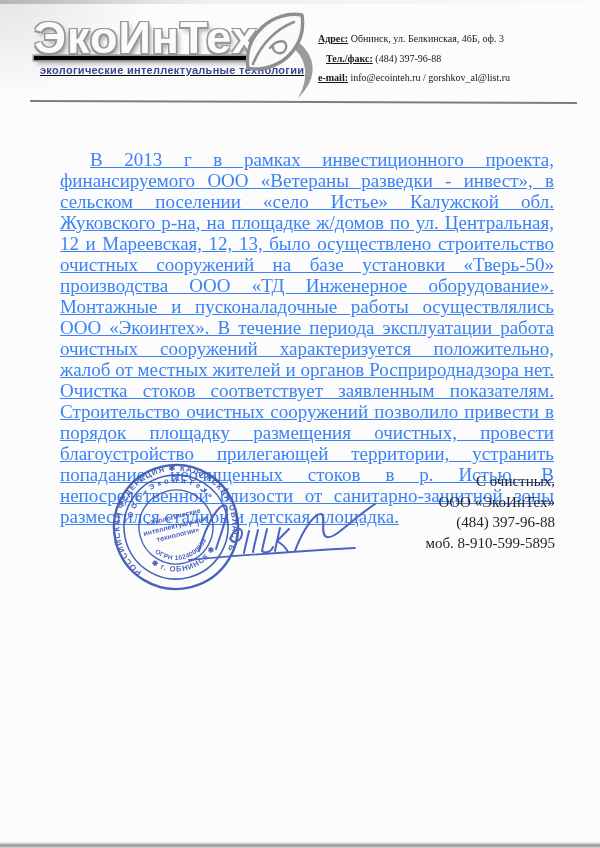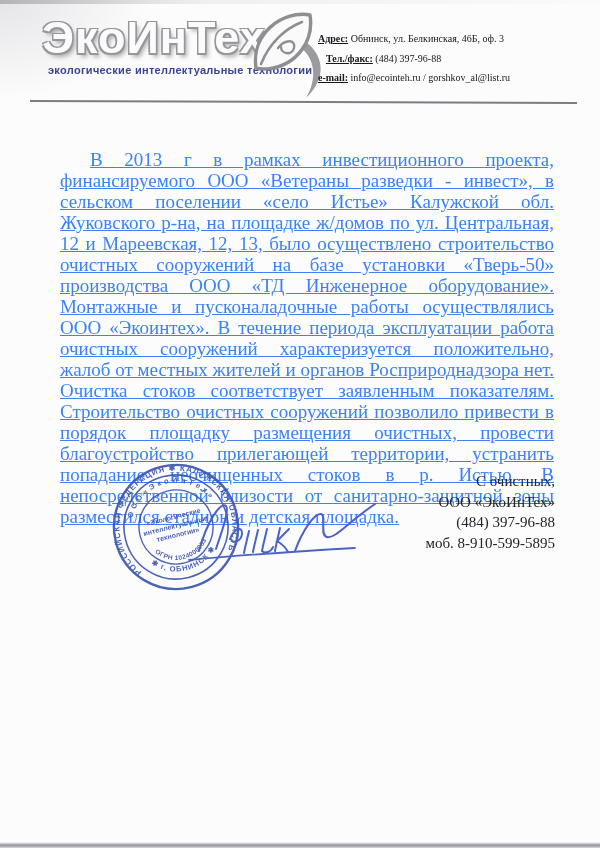--- a/index.html
+++ b/index.html
@@ -6,21 +6,21 @@
   body{width:600px;height:848px;background:#e9e9ec;font-family:"Liberation Serif",serif;}
   .page{position:relative;width:600px;height:848px;background:#fcfcfd;overflow:hidden;}
   .top-edge{position:absolute;top:0;left:0;right:0;height:4px;
     background:linear-gradient(to right,rgba(105,105,112,.4),rgba(170,170,176,.15) 35%,rgba(220,220,224,.05));}
   .corner-shade{position:absolute;top:0;left:0;width:150px;height:100px;
     background:radial-gradient(ellipse at top left,rgba(110,110,118,.16),transparent 70%);}
   .bottom-edge{position:absolute;left:0;right:0;bottom:0;height:6px;
     background:linear-gradient(to bottom,rgba(252,252,253,0) 0,#94949a 55%,#d8d8dc 100%);}
 
   
-  .letterhead{position:absolute;top:14px;left:42px;width:290px;}
+  .letterhead{position:absolute;top:14px;left:34px;width:290px;text-decoration:underline;}
   .logo-word{
     font-family:"Liberation Sans",sans-serif;font-weight:bold;font-size:45px;line-height:48px;
     letter-spacing:1px;color:#fbfbfc;white-space:nowrap;
     text-shadow:
       -1.5px -1.5px 0 #96969b, 1.5px -1.5px 0 #96969b,
       -1.5px 1.5px 0 #96969b, 1.5px 1.5px 0 #96969b,
       0 0 1px #8a8a90, 3px 4px 4px rgba(95,95,102,.5);
   }
   .logo-leaf{position:absolute;left:204px;top:-8px;}
   .tagline{margin-top:2px;margin-left:6px;font-family:"Liberation Sans",sans-serif;

